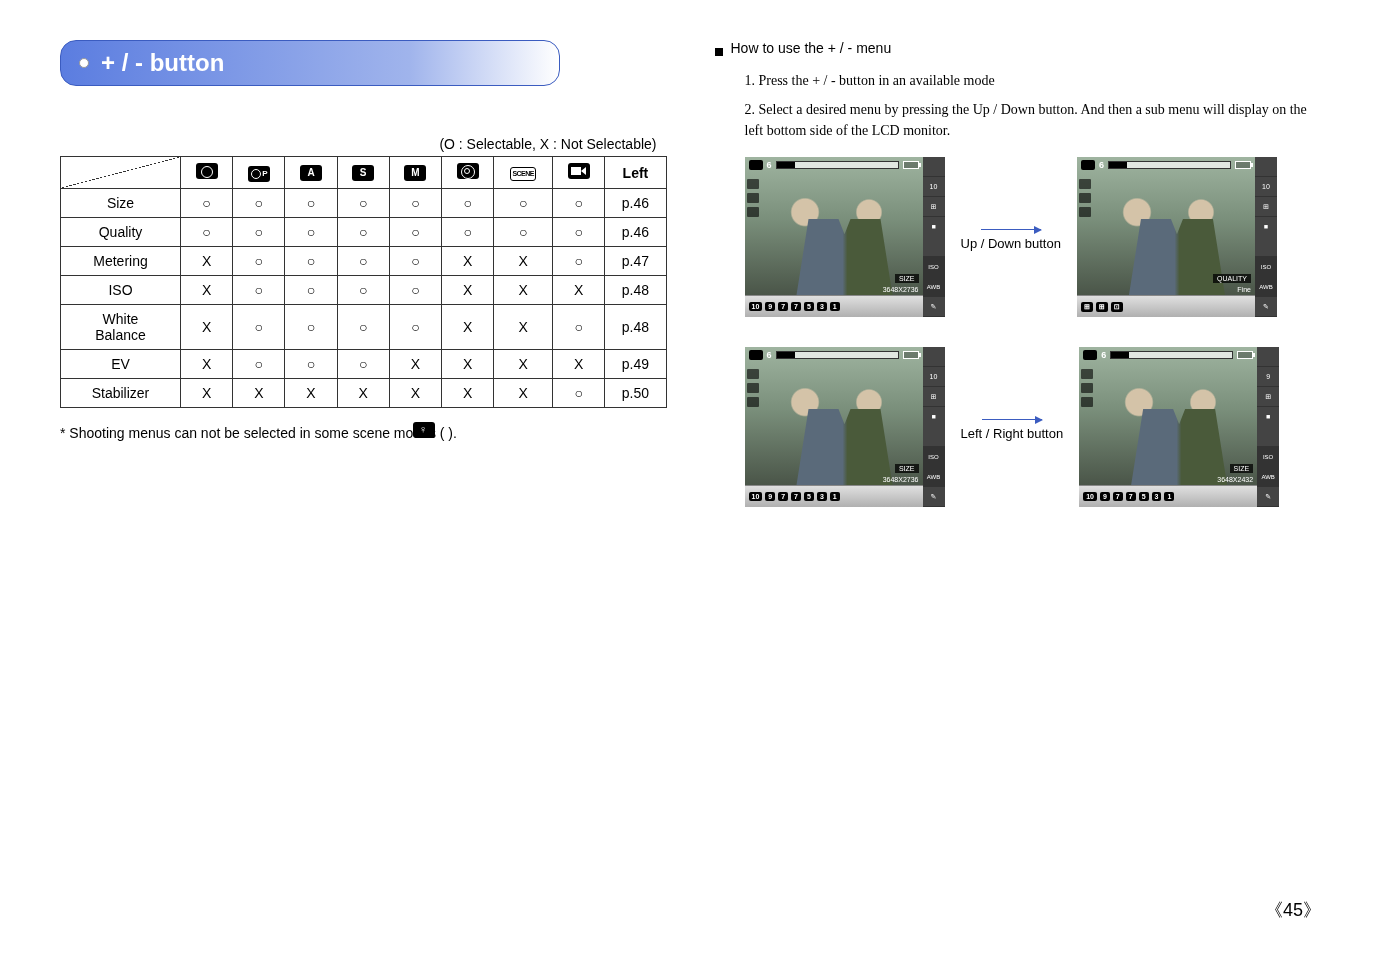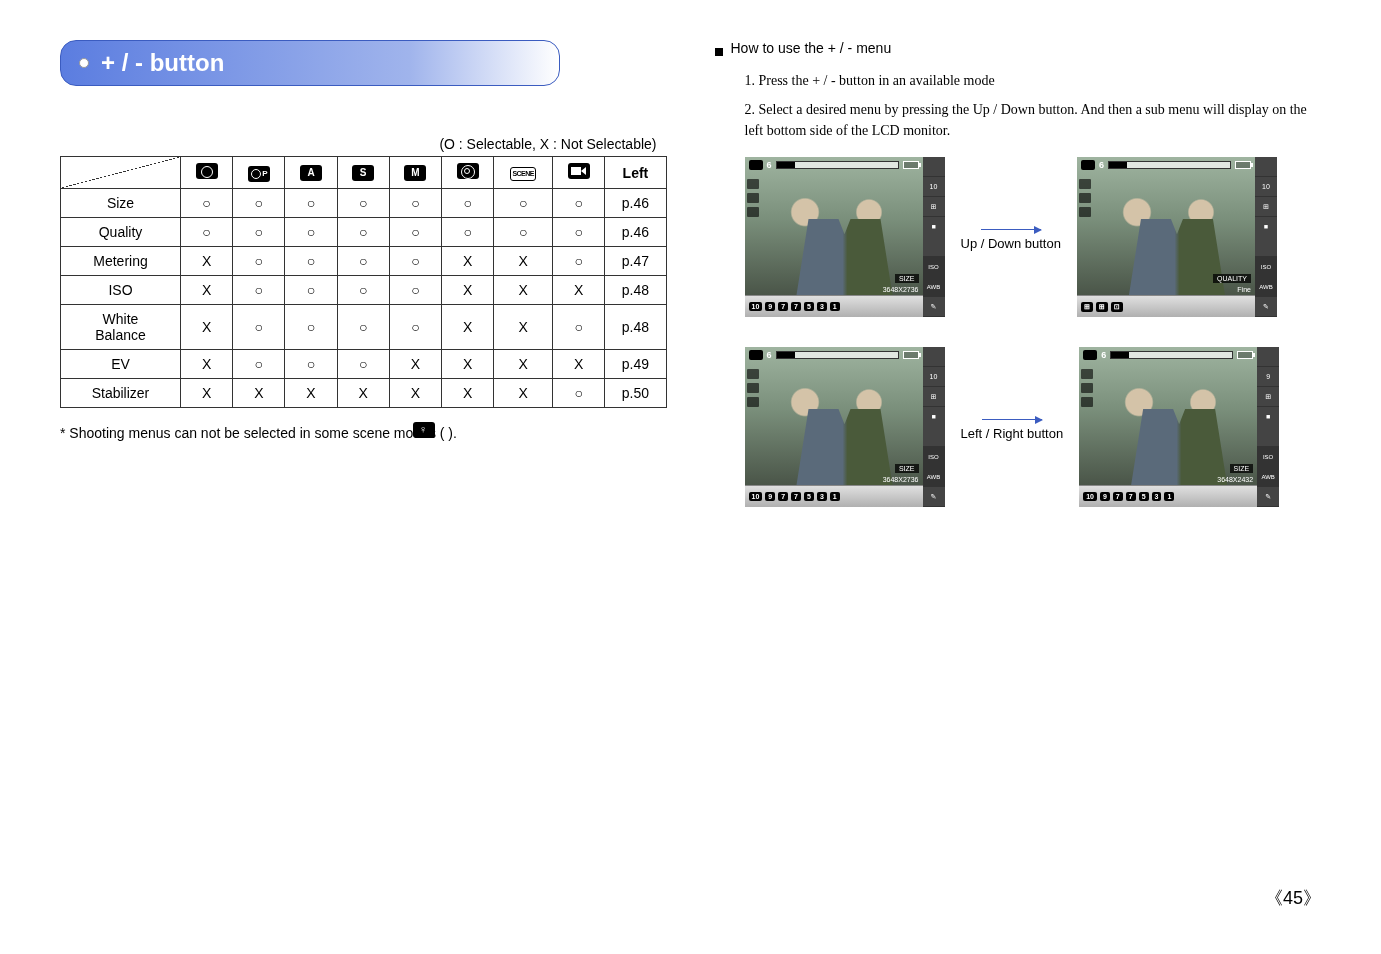--- a/index.html
+++ b/index.html
@@ -90,21 +90,21 @@
   .preview .leftcol .lc { width: 12px; height: 10px; background: rgba(0,0,0,0.6); border-radius: 1px; }
   .preview .bottombar { position: absolute; left: 0; right: 22px; bottom: 0; height: 22px; background: linear-gradient(to bottom, #e0e0e0, #b0b0b0); display: flex; align-items: center; padding: 0 4px; gap: 3px; font-size: 7px; font-weight: bold; color: #333; border-top: 1px solid #888; }
   .preview .bottombar .bb-it { background: #000; color: #fff; padding: 1px 3px; border-radius: 2px; font-size: 7px; }
   .preview .infotxt { position: absolute; right: 26px; bottom: 24px; font-size: 7px; color: #fff; }
   .preview .overlbl { position: absolute; right: 26px; bottom: 34px; background: rgba(0,0,0,0.75); color: #fff; font-size: 7px; padding: 1px 4px; }
 
   .arrow-block { text-align: left; font-size: 13px; }
   .arrow-long { width: 60px; height: 1px; background: #3b5cc0; position: relative; margin: 6px auto; }
   .arrow-long::after { content: ''; position: absolute; right: -1px; top: -3px; width: 0; height: 0; border-top: 4px solid transparent; border-bottom: 4px solid transparent; border-left: 8px solid #3b5cc0; }
 
-  .page-num { position: absolute; right: 60px; bottom: 44px; font-size: 18px; }
+  .page-num { position: absolute; right: 60px; bottom: 32px; font-size: 18px; }
   .page-num::before { content: '《'; }
   .page-num::after { content: '》'; }
 </style>
 </head>
 <body>
 
 <div class="page">
   <div class="left">
     <div class="title-pill">+ / - button</div>
 

